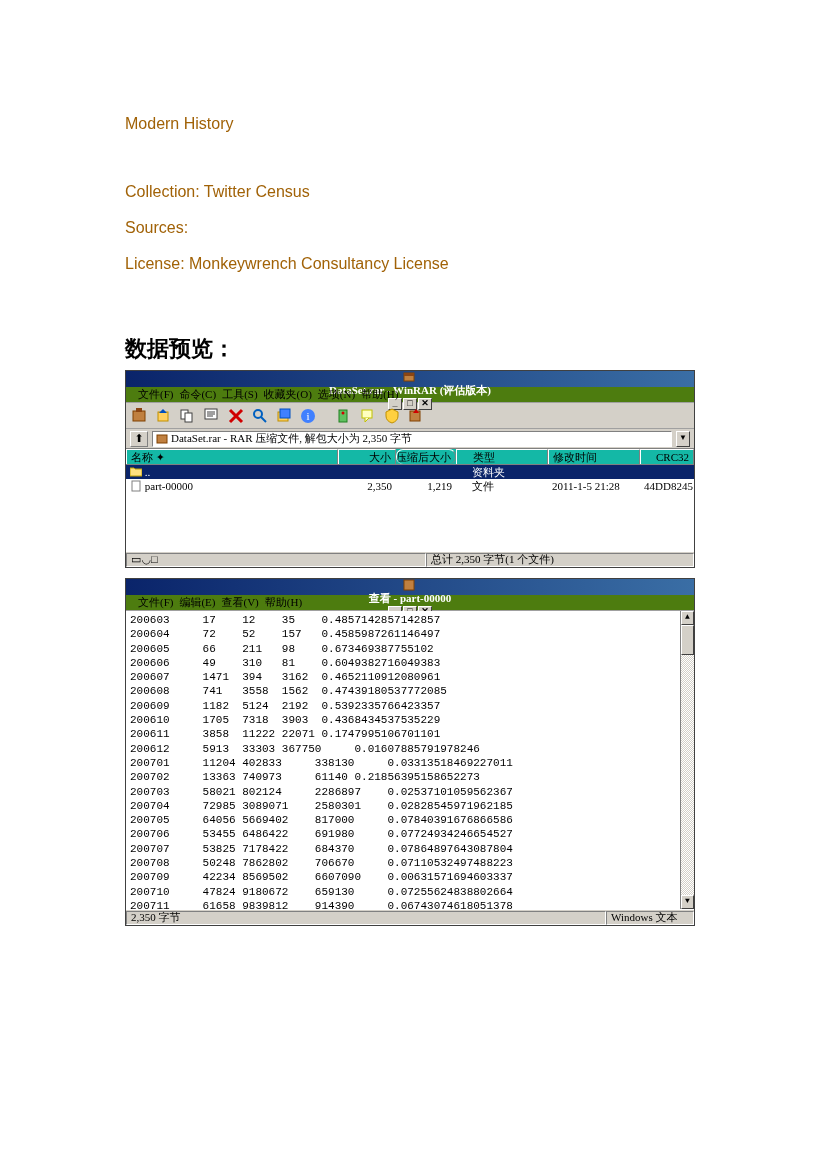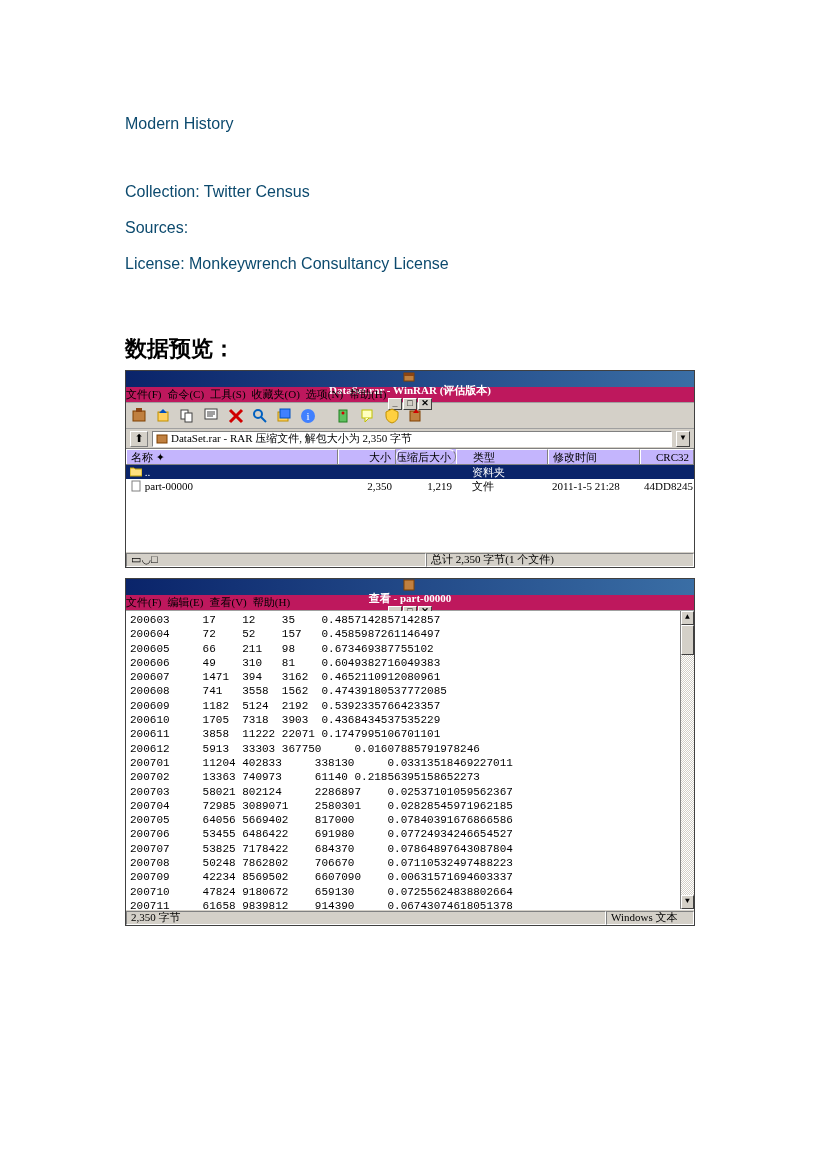--- a/index.html
+++ b/index.html
@@ -3,21 +3,21 @@
 <meta charset="utf-8">
 <style>
   * { box-sizing: border-box; margin: 0; padding: 0; }
   body {
     width: 826px;
     height: 1169px;
     background: #fff;
     font-family: Arial, "Microsoft YaHei", sans-serif;
     padding: 112px 0 0 125px;
   }
-  .doc-text { font-size: 16px; color: #0c4a6e; line-height: 1.5; }
+  .doc-text { font-size: 16px; color: #a16207; line-height: 1.5; }
   .mt-block { margin-top: 44px; }
   .mt-line { margin-top: 8px; }
   .preview-heading {
     font-family: SimSun, serif;
     font-size: 22px;
     font-weight: bold;
     margin-top: 58px;
     margin-bottom: 6px;
   }
 
@@ -49,26 +49,26 @@
     border: 1px solid #fff;
     border-right-color: #404040;
     border-bottom-color: #404040;
     font-size: 9px; line-height: 8px;
     text-align: center;
     font-family: Arial;
     color: #000;
   }
   .menubar {
     height: 16px;
-    background: #be185d;
-    display: flex;
-    align-items: center;
-    font-family: SimSun, serif;
-    font-size: 11px;
-    padding: 0 0;
+    background: #4d7c0f;
+    display: flex;
+    align-items: center;
+    font-family: SimSun, serif;
+    font-size: 11px;
+    padding: 0 12px;
     gap: 6px;
     border-bottom: 1px solid #a0a0a0;
   }
   .toolbar {
     height: 26px;
     background: #d4d0c8;
     display: flex;
     align-items: center;
     padding: 0 4px;
     gap: 4px;
@@ -109,21 +109,21 @@
   .dd-btn {
     width: 14px; height: 16px;
     background: #d4d0c8;
     border: 1px solid #fff;
     border-right-color: #404040; border-bottom-color: #404040;
     font-size: 8px; text-align: center; line-height: 12px;
   }
 
   .list-header {
     height: 16px;
-    background: #c4b5fd;
+    background: #14b8a6;
     display: flex;
     font-family: SimSun, serif;
     font-size: 11px;
     border-bottom: 1px solid #808080;
   }
   .lh-cell {
     border-right: 1px solid #808080;
     border-top: 1px solid #fff;
     border-left: 1px solid #fff;
     padding: 1px 4px;

